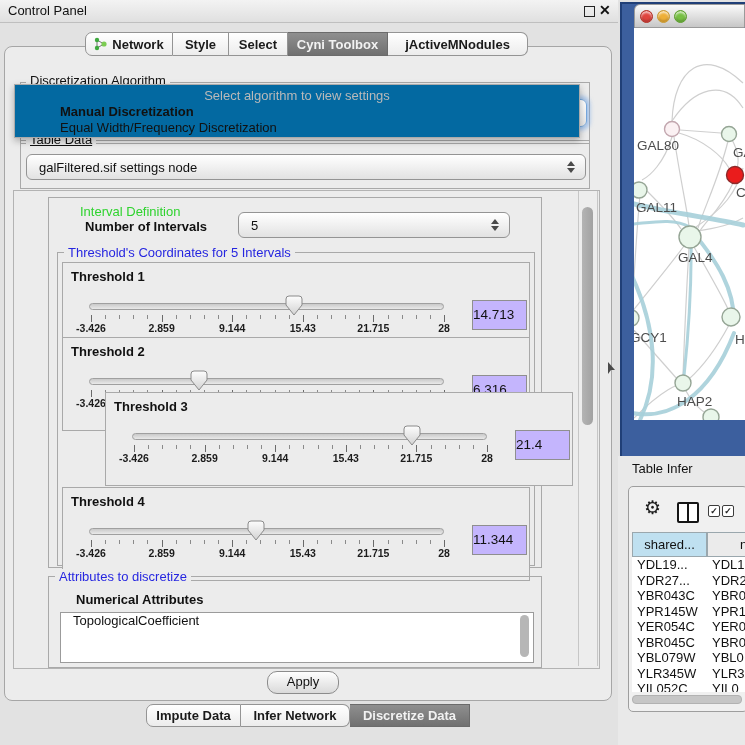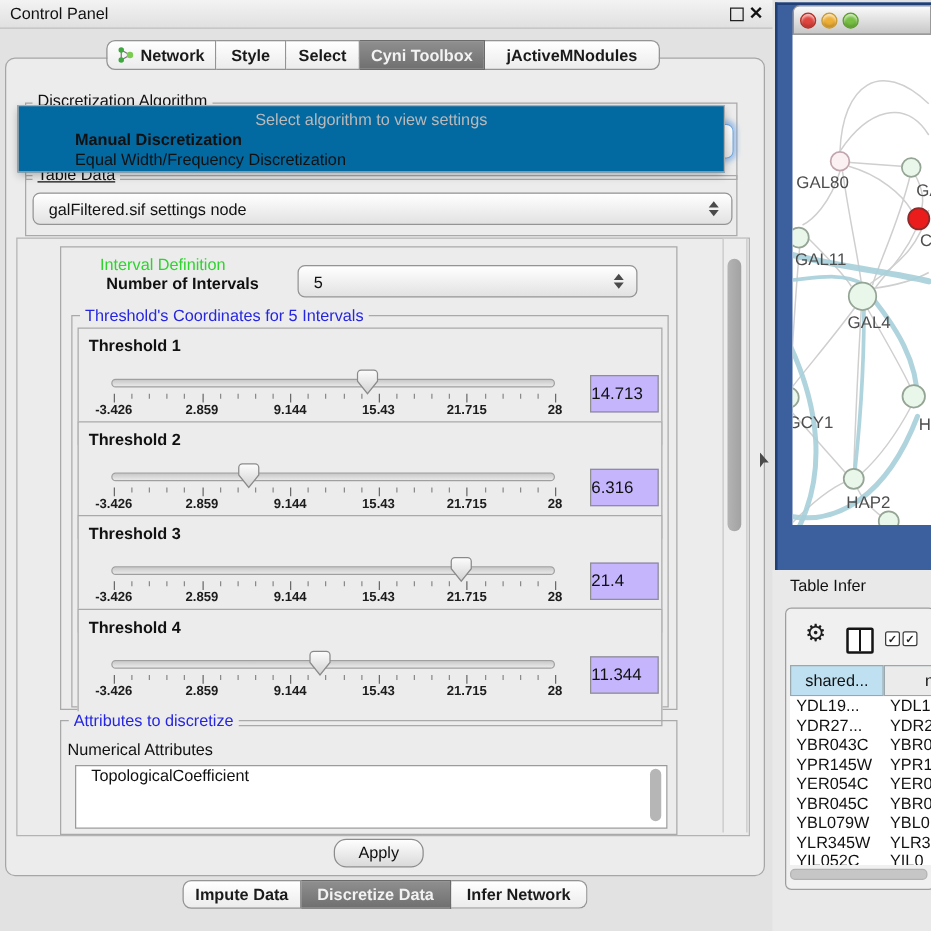--- a/index.html
+++ b/index.html
@@ -75,21 +75,21 @@
   .tthumb{position:absolute;top:32px;}
   .tick{position:absolute;width:1px;background:#6a6a6a;top:52px;}
   .tick.maj{height:7px;}
   .tick.min{height:4px;background:#8a8a8a;}
   .tscale{position:absolute;top:59px;width:60px;text-align:center;font-size:10.5px;font-weight:bold;color:#1c1c1c;}
   .tvalue{position:absolute;left:409px;top:37px;width:55px;height:30px;background:#c4b5fd;border:1px solid #8f8f8f;
           box-sizing:border-box;text-align:left;line-height:28px;padding-right:6px;font-size:13.5px;}
 
   #attr-group{left:48px;top:576px;width:492px;height:90px;}
   #attr-label{left:55px;top:569px;}
-  #attr-list-label{left:38px;top:592px;font-weight:normal;padding-left:16px;}
+  #attr-list-label{left:60px;top:592px;font-weight:bold;padding-left:16px;}
   #attr-list{left:60px;top:612px;width:472px;height:49px;background:#fff;border:1px solid #9b9b9b;overflow:hidden;}
   .attr-item{padding-left:12px;line-height:15px;white-space:nowrap;}
   #attr-scroll{left:520px;top:615px;width:9px;height:42px;border-radius:5px;background:#b6b6b6;}
 
   #apply-btn{left:267px;top:671px;width:70px;height:21px;border:1px solid #8c8c8c;border-radius:10px;
              background:linear-gradient(#fefefe,#dadada);text-align:center;line-height:20px;}
 
   
   #net-frame{left:620px;top:2px;width:125px;height:454px;background:#3c5f9e;border-left:2px solid #203f77;border-top:2px solid #203f77;box-sizing:border-box;}
   #net-titlebar{left:634px;top:4px;width:111px;height:24px;background:linear-gradient(#fafafa,#c7c7c7);
@@ -269,21 +269,21 @@
       <div class="tscale" style="left: 68.6px;">2.859</div>
       <div class="tscale" style="left: 139.2px;">9.144</div>
       <div class="tscale" style="left: 209.8px;">15.43</div>
       <div class="tscale" style="left: 280.4px;">21.715</div>
       <div class="tscale" style="left: 351px;">28</div>
       <svg width="18" height="21" class="tthumb" style="left: 127.049px;">
         <path d="M4,1 h10 a3,3 0 0 1 3,3 v6 l-8,10 l-8,-10 v-6 a3,3 0 0 1 3,-3 z" fill="url(#thumbGrad)" stroke="#8a8a8a"></path>
       </svg>
       <div class="tvalue">6.316</div>
     </div>
-    <div class="tpanel abs" style="top: 412px;">
+    <div class="tpanel abs" style="top: 392px; margin-left: 43px;">
       <div class="tlabel">Threshold 3</div>
       <div class="ttrack"></div>
       <div class="tick maj" style="left: 28px;"></div>
       <div class="tick min" style="left: 42.12px;"></div>
       <div class="tick min" style="left: 56.24px;"></div>
       <div class="tick min" style="left: 70.36px;"></div>
       <div class="tick min" style="left: 84.48px;"></div>
       <div class="tick maj" style="left: 98.6px;"></div>
       <div class="tick min" style="left: 112.72px;"></div>
       <div class="tick min" style="left: 126.84px;"></div>
@@ -365,25 +365,25 @@
     <div class="attr-item">TopologicalCoefficient</div>
   </div>
 <div class="abs" id="attr-scroll"></div>
 
 <div class="abs" id="apply-btn">Apply</div>
 
 <div class="abs" id="bottom-tabs">
     <div class="ttab first" style="width: 95px;">
       <span>Impute Data</span>
     </div>
+    <div class="ttab last" style="width: 109px;">
+      <span>Infer Network</span>
+    </div>
     <div class="ttab sel" style="width: 120px;">
       <span>Discretize Data</span>
-    </div>
-    <div class="ttab last" style="width: 109px;">
-      <span>Infer Network</span>
     </div>
   </div>
 
 <div class="abs" id="net-frame"></div>
 <div class="abs" id="net-titlebar"><span id="lights"><span class="light" style="left: 5px; background: rgb(224, 68, 62); border: 1px solid rgb(176, 51, 41);"></span><span class="light" style="left: 22px; background: rgb(238, 175, 55); border: 1px solid rgb(199, 154, 53);"></span><span class="light" style="left: 39px; background: rgb(119, 192, 67); border: 1px solid rgb(93, 158, 47);"></span></span></div>
 <div class="abs" id="net-canvas">
   <svg id="net-svg" width="111" height="392" viewBox="0 0 111 392">
       <path d="M109,55 C70,18 40,40 38,93" fill="none" stroke="#cfcfcf" stroke-width="1.2"></path>
       <path d="M38,109 C30,135 16,148 8,152" fill="none" stroke="#cfcfcf" stroke-width="1.2"></path>
       <path d="M40,109 C46,150 52,175 55,198" fill="none" stroke="#cfcfcf" stroke-width="1.2"></path>

